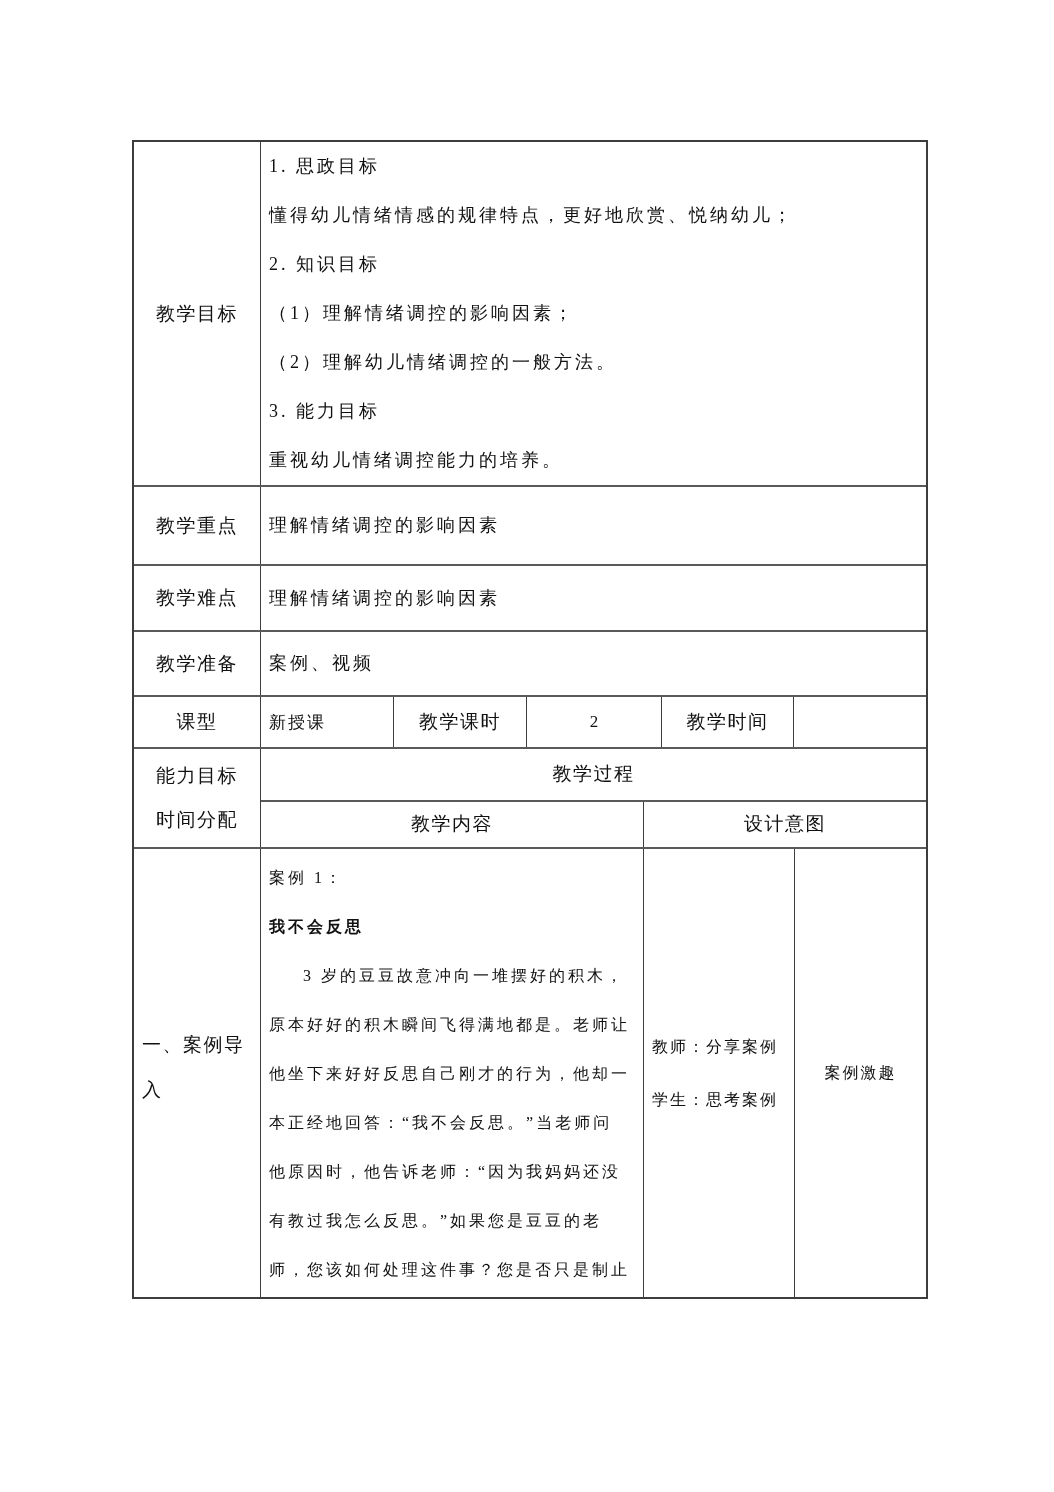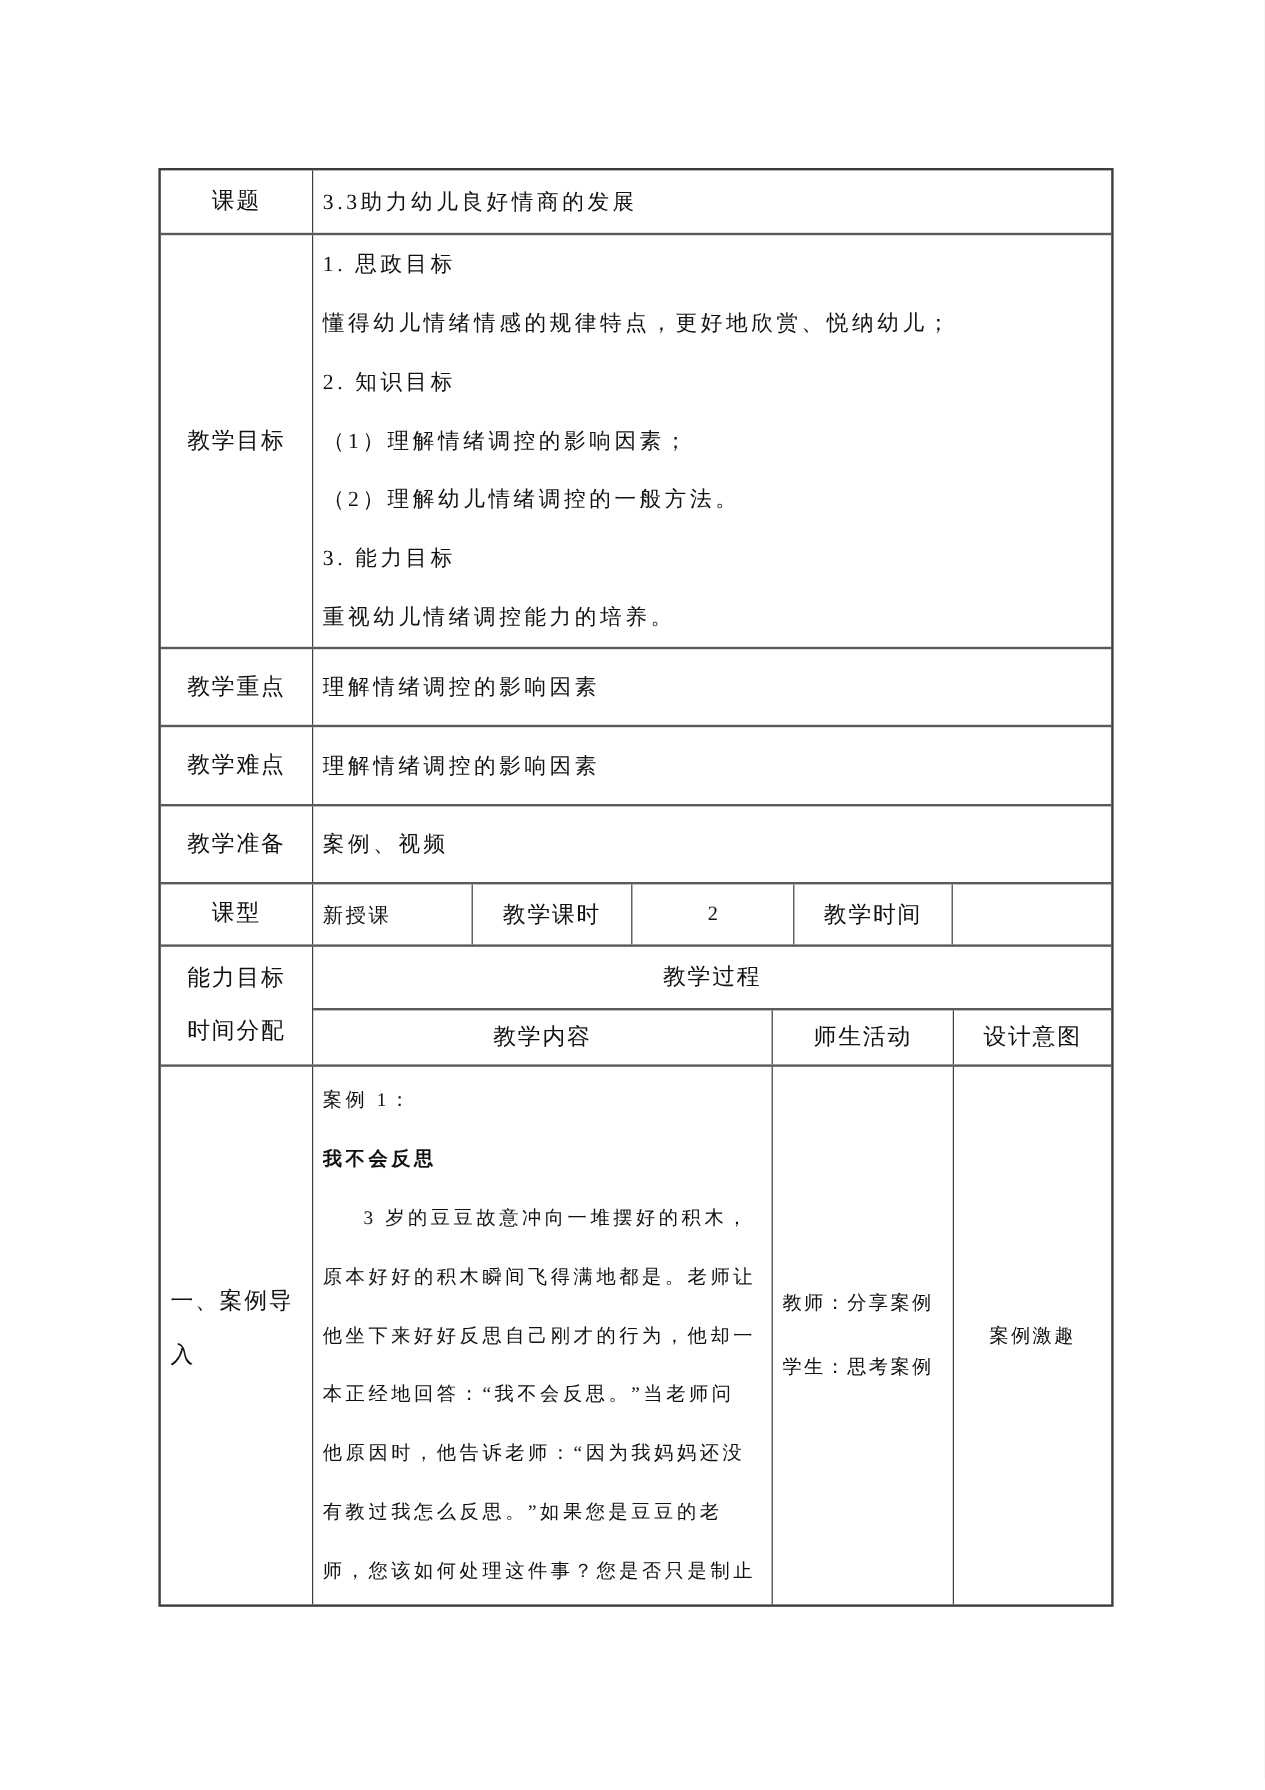--- a/index.html
+++ b/index.html
@@ -79,41 +79,35 @@
     display:flex; align-items:center; justify-content:center;
     font-size:16px; letter-spacing:2px; text-align:center;
   }
 </style>
 </head>
 <body>
 
 <div class="page">
   <div class="doc-table">
 
-    <div class="trow" style="height:54px">
-      <div class="cell c-label label-cell">课题</div>
-      <div class="cell c-rest content-cell last">
-        <div class="line">3.3助力幼儿良好情商的发展</div>
-      </div>
-    </div>
 
     <div class="trow" style="height:345px">
       <div class="cell c-label label-cell">教学目标</div>
       <div class="cell c-rest content-cell last">
         <div class="line">1. 思政目标</div>
         <div class="line">懂得幼儿情绪情感的规律特点，更好地欣赏、悦纳幼儿；</div>
         <div class="line">2. 知识目标</div>
         <div class="line">（1）理解情绪调控的影响因素；</div>
         <div class="line">（2）理解幼儿情绪调控的一般方法。</div>
         <div class="line">3. 能力目标</div>
         <div class="line">重视幼儿情绪调控能力的培养。</div>
       </div>
     </div>
 
-    <div class="trow" style="height:65px">
+    <div class="trow" style="height:79px">
       <div class="cell c-label label-cell">教学重点</div>
       <div class="cell c-rest content-cell last">
         <div class="line">理解情绪调控的影响因素</div>
       </div>
     </div>
 
     <div class="trow" style="height:66px">
       <div class="cell c-label label-cell">教学难点</div>
       <div class="cell c-rest content-cell last">
         <div class="line">理解情绪调控的影响因素</div>
@@ -141,21 +135,20 @@
       <div class="cell c-label label-cell">
         <div>
           <div>能力目标</div>
           <div style="margin-top:18px">时间分配</div>
         </div>
       </div>
       <div class="col-stack">
         <div class="sub-a center-cell">教学过程</div>
         <div class="sub-b">
           <div class="cell center-cell" style="width:383px;flex:0 0 383px">教学内容</div>
-          <div class="cell center-cell" style="width:151px;flex:0 0 151px">师生活动</div>
           <div class="cell c-rest center-cell last">设计意图</div>
         </div>
       </div>
     </div>
 
     <div class="trow last" style="height:448px">
       <div class="cell c-label case-label-cell">一、案例导入</div>
       <div class="cell case-content-cell" style="width:383px;flex:0 0 383px">
         <div class="line">案例 1：</div>
         <div class="line case-title-line">我不会反思</div>

